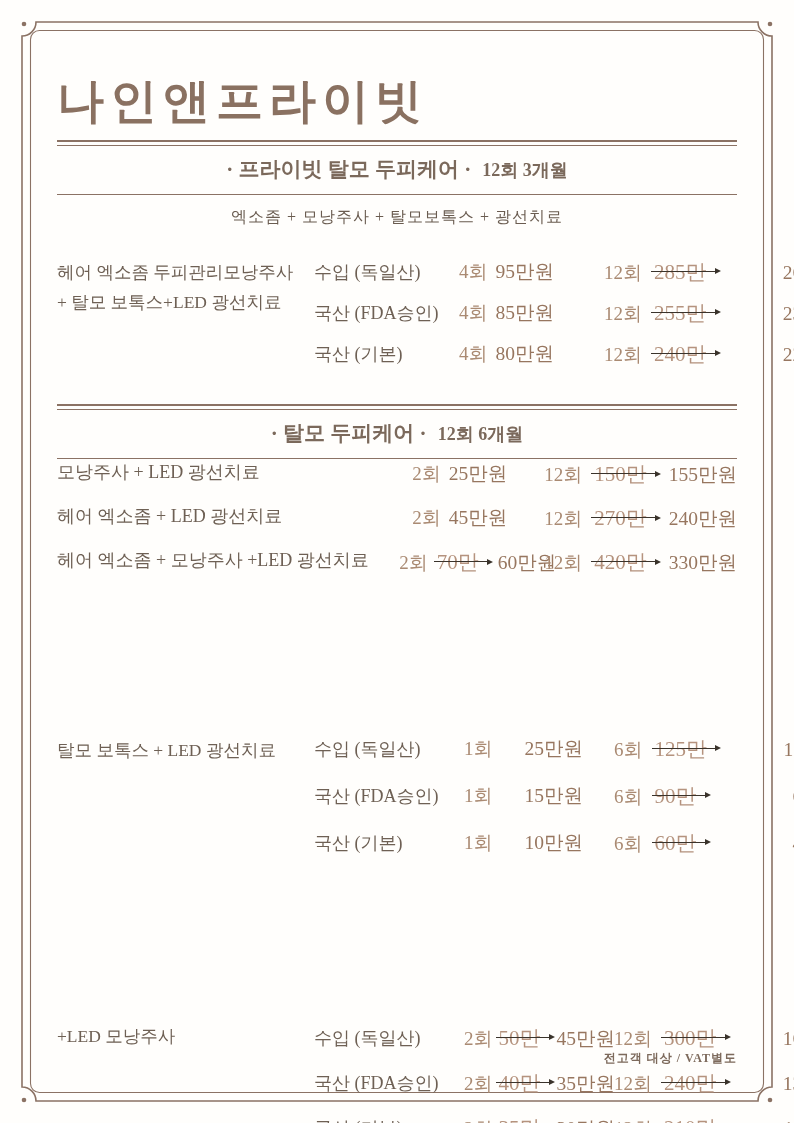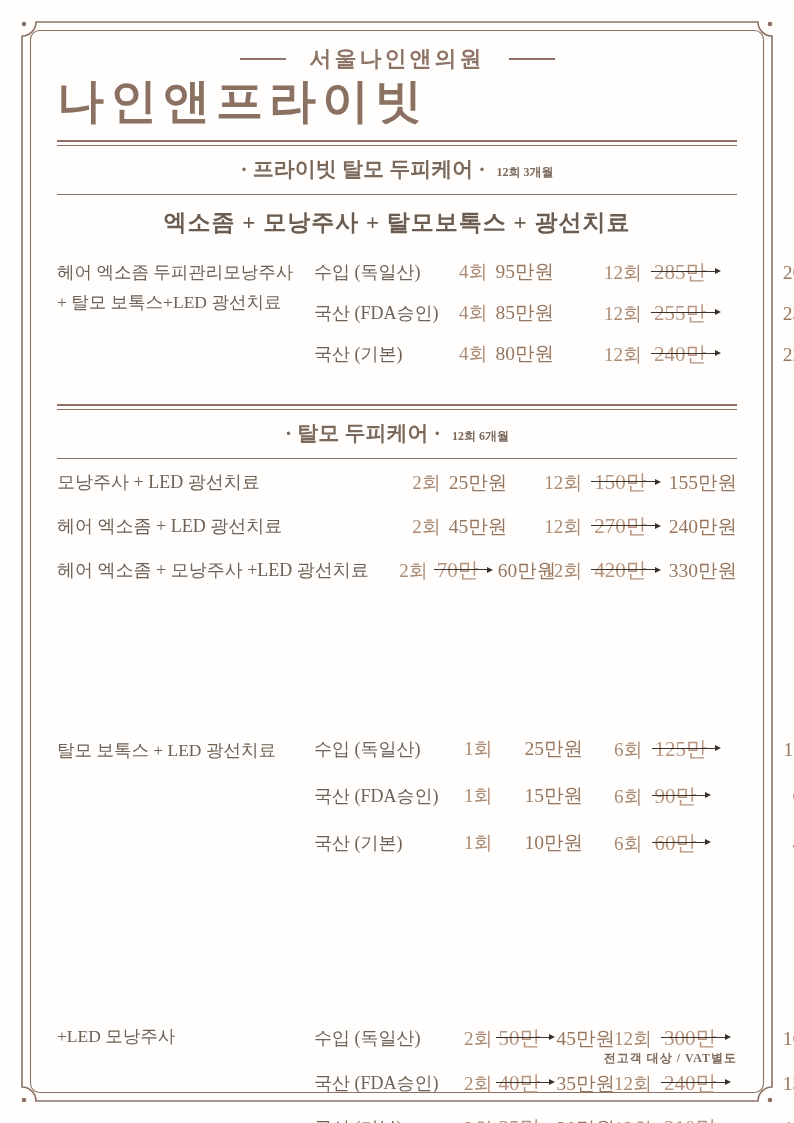--- a/index.html
+++ b/index.html
@@ -15,23 +15,23 @@
 
   .clinic{display:flex;align-items:center;justify-content:center;
     font-size:22px;font-weight:bold;letter-spacing:3px;color:#8d7466}
   .dash{width:46px;height:2px;background:#8d7466;margin:0 24px}
   .title{text-align:left;font-size:47px;font-weight:bold;letter-spacing:6px;color:#8a7161}
 
   .band{border-bottom:1.4px solid var(--line)}
   .double-rule{height:6px;border-top:2px solid var(--line);border-bottom:1px solid var(--line)}
   .band-text{text-align:center;padding:9px 0 11px;color:#7b695b}
   .band-title{font-size:21px;font-weight:bold}
-  .band-note{font-size:12px;font-weight:bold;margin-left:7px}
-
-  .subtitle{text-align:center;font-size:23px;font-weight:bold;color:#6a5c50;letter-spacing:1px}
+  .band-note{font-size:18px;font-weight:bold;margin-left:7px}
+
+  .subtitle{text-align:center;font-size:16px;font-weight:normal;color:#6a5c50;letter-spacing:1px}
 
   .group{position:relative}
   .group-label{position:absolute;left:0;top:6px;width:255px;font-size:17.5px;
     line-height:30px;color:var(--ink)}
   .rows{margin-left:257px;display:flex;flex-direction:column}
   .row{display:flex;align-items:center}
   #group1 .row{height:41px}
   #groupB .row{height:47px}
   #groupC .row{height:45px}
   .variant{width:145px;font-size:18px;color:var(--ink);white-space:nowrap}
@@ -43,44 +43,39 @@
   .qty{font-size:19px;color:var(--qty)}
   .price{font-size:19.5px;color:var(--price)}
   .p2{margin-left:auto}
   .old{position:relative;font-size:21px;color:var(--old);margin-right:10px;padding:0 1px}
   .old::before{content:"";position:absolute;left:-2px;right:-7px;top:calc(50% - 1px);
     border-top:1.8px solid var(--strike)}
   .old::after{content:"";position:absolute;right:-13px;top:calc(50% - 3.4px);width:0;height:0;
     border-left:6.5px solid var(--strike);border-top:3px solid transparent;border-bottom:3px solid transparent}
 
   .srows{display:flex;flex-direction:column}
-  .srow{display:flex;align-items:center;height:44px}
+  .srow{display:flex;height:44px}
   .slabel{width:390px;font-size:18px;color:var(--ink);white-space:nowrap}
 
   .footer{text-align:right;font-size:12px;font-weight:bold;color:#7d6a5c;letter-spacing:1px}
 </style>
 </head>
 <body>
 
 <div class="page">
 
   <svg class="frame" width="794" height="1123" viewBox="0 0 794 1123">
     <path d="M 22 36 A 14 14 0 0 0 36 22 H 758 A 14 14 0 0 0 772 36 V 1087 A 14 14 0 0 0 758 1101 H 36 A 14 14 0 0 0 22 1087 Z" fill="none" stroke="#8b7264" stroke-width="1.6"></path>
     <rect x="30.5" y="30.5" width="733" height="1062" rx="9" fill="none" stroke="#8b7264" stroke-width="1.1"></rect>
     <circle cx="24" cy="24" r="2.3" fill="#8b7264"></circle>
     <circle cx="770" cy="24" r="2.3" fill="#8b7264"></circle>
     <circle cx="24" cy="1100" r="2.3" fill="#8b7264"></circle>
     <circle cx="770" cy="1100" r="2.3" fill="#8b7264"></circle>
   </svg>
 
-  <div class="abs clinic" style="top:44px">
-    <span class="dash"></span>
-    <span>서울나인앤의원</span>
-    <span class="dash"></span>
-  </div>
   <div class="abs title" style="top:70px">나인앤프라이빗</div>
 
   <div class="abs band" style="top:140px">
     <div class="double-rule"></div>
     <div class="band-text">
       <span class="band-title">· 프라이빗 탈모 두피케어 ·</span>
       <span class="band-note">12회 3개월</span>
     </div>
   </div>
 

